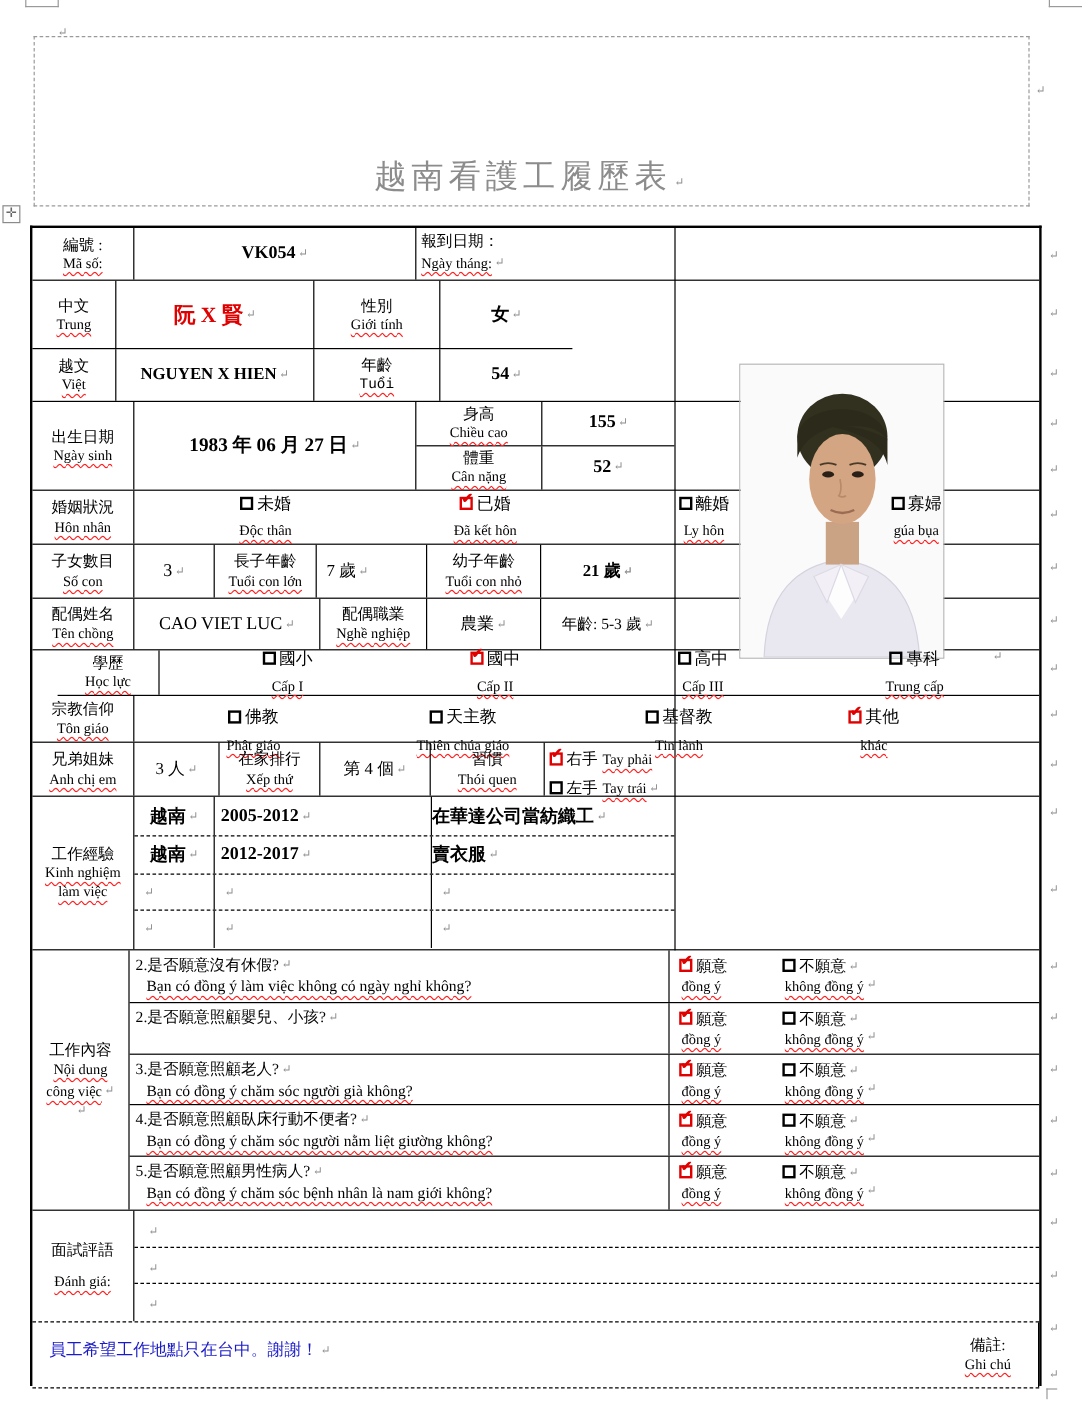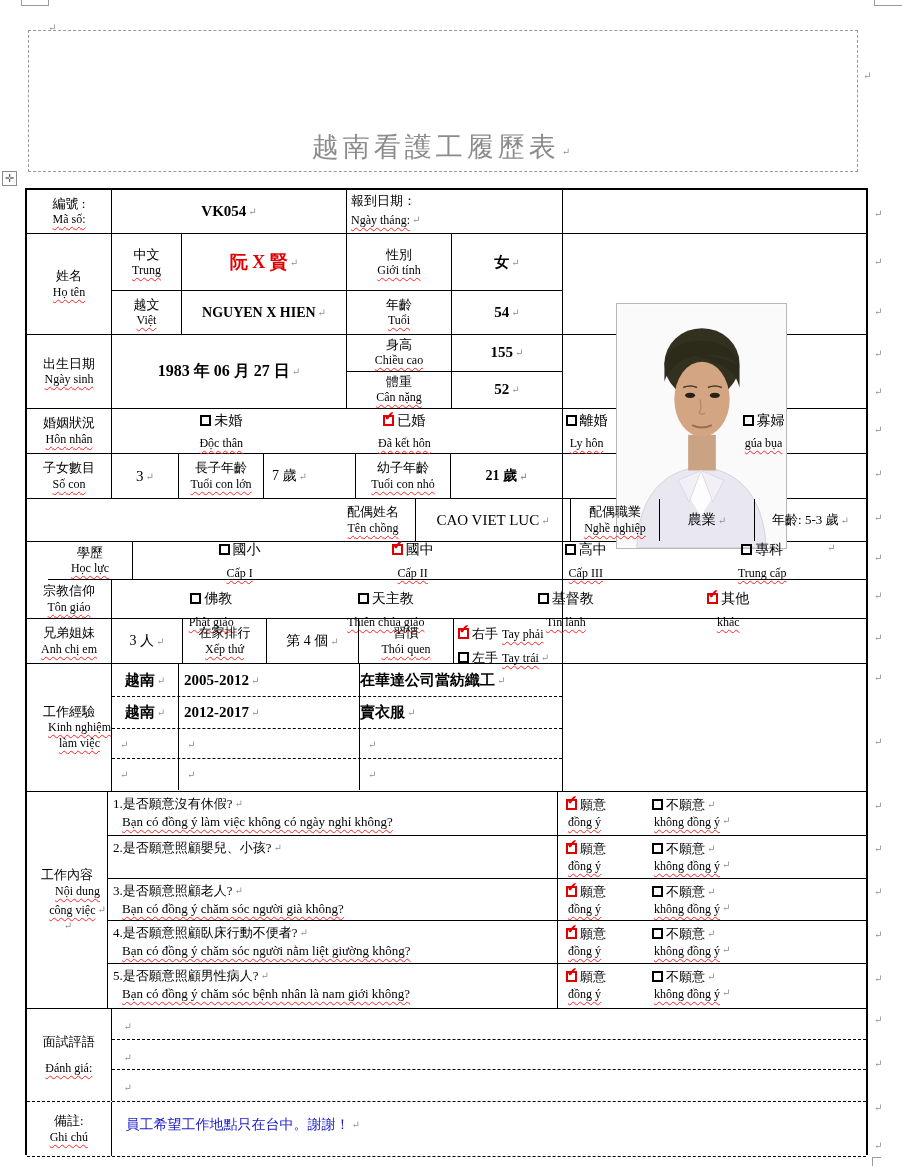--- a/index.html
+++ b/index.html
@@ -32,21 +32,21 @@
   .sec.dash-b { border-bottom:1.5px dashed #000; }
   .c { border-right:1.5px solid #000; position:relative; }
   .c.nb { border-right:none; }
   .lab { width:85px; display:flex; flex-direction:column; align-items:center; justify-content:center;
          text-align:center; line-height:1.25; }
   .zh { font-size:13px; }
   .vnl { font-size:12px; text-decoration:underline wavy #ff2222 1px; text-underline-offset:3px; }
   .val { font-weight:bold; font-size:15px; }
   .cc { display:flex; align-items:center; justify-content:center; text-align:center; }
   .col { display:flex; flex-direction:column; }
-  .row2l { line-height:1.3;padding-left:21px; }
+  .row2l { line-height:1.3; }
 
   
   .cb { display:inline-block; width:11px; height:11px; border:2px solid #000; vertical-align:-1px;
         margin-right:3px; position:relative; }
   .cb.on { border-color:#e00000; }
   .cb .ck { position:absolute; left:-1px; top:-7px; color:#e00000; font-size:12px; font-weight:bold; line-height:1; }
   .opt { display:inline-block; text-align:center; line-height:1.4; }
   .opt .l1 { font-size:14px; white-space:nowrap; }
 
   .optrow { flex:1; display:flex; align-items:center; justify-content:space-around; padding:0 14px 0 20px; }
@@ -118,24 +118,20 @@
         <span class="val">VK054</span>
           <i class="pc">↵</i>
       </div>
       <div class="c nb" style="width:215px; padding:2px 0 0 4px;">
         <div class="zh">報到日期：</div>
         <div><span class="vnl">Ngày tháng:</span><i class="pc">↵</i></div>
       </div>
     </div>
 
     <div class="sec" style="height:101px;">
-      <div class="c lab">
-        <span class="zh">姓名</span>
-        <span class="vnl">Họ tên</span>
-      </div>
       <div class="col" style="width:450px;">
         <div class="sec" style="height:58px; border-bottom:1.5px solid #000;">
           <div class="c lab" style="width:70px;">
             <span class="zh">中文</span>
             <span class="vnl">Trung</span>
           </div>
           <div class="c cc" style="width:165px;">
             <span style="color:#e00000; font-weight:bold; font-size:18px;">阮 X 賢</span>
               <i class="pc">↵</i>
           </div>
@@ -150,21 +146,21 @@
         </div>
         <div class="sec" style="height:43px; border-bottom:none;">
           <div class="c lab" style="width:70px;">
             <span class="zh">越文</span>
             <span class="vnl">Việt</span>
           </div>
           <div class="c cc" style="width:165px;">
             <span class="val" style="font-size:14px;">NGUYEN X HIEN</span>
               <i class="pc">↵</i>
           </div>
-          <div class="c lab" style="width:105px;">
+          <div class="c lab" style="width:105px;font-family:Liberation Mono, monospace;">
             <span class="zh">年齡</span>
             <span class="vnl">Tuổi</span>
           </div>
           <div class="c nb cc" style="width:110px;">
             <span class="val">54</span>
               <i class="pc">↵</i>
           </div>
         </div>
       </div>
     </div>
@@ -235,21 +231,21 @@
       <div class="c lab" style="width:95px;">
         <span class="zh">幼子年齡</span>
         <span class="vnl">Tuổi con nhỏ</span>
       </div>
       <div class="c nb cc" style="width:111px;font-weight:bold;">
         <span style="font-size:14px;">21 歲</span>
           <i class="pc">↵</i>
       </div>
     </div>
 
-    <div class="sec" style="height:43px;justify-content:flex-end;">
+    <div class="sec" style="height:43px;">
       <div class="c lab">
         <span class="zh">配偶姓名</span>
         <span class="vnl">Tên chồng</span>
       </div>
       <div class="c cc" style="width:155px;">
         <span style="font-size:15px;">CAO VIET LUC</span>
           <i class="pc">↵</i>
       </div>
       <div class="c lab" style="width:89px;">
         <span class="zh">配偶職業</span>
@@ -370,21 +366,21 @@
       <div class="c lab">
         <span class="zh">工作內容</span>
         <span class="vnl row2l">Nội dung</span>
         <span class="row2l"><span class="vnl">công việc</span><i class="pc">↵</i></span>
         <i class="pc">↵</i>
       </div>
       <div class="col" style="width:758px;">
 
         <div class="sec" style="height:44px; border-bottom:1.5px solid #000;">
           <div class="c" style="width:450px;">
-            <div class="qzh"><span>1.是否願意沒有休假?</span><i class="pc">↵</i></div>
+            <div class="qzh"><span>2.是否願意沒有休假?</span><i class="pc">↵</i></div>
             <div class="qvn">Bạn có đồng ý làm việc không có ngày nghỉ không?</div>
           </div>
           <div class="c nb" style="width:308px;">
             <div class="ansl1">
                 <span class="yesw"><span class="cb on"><span class="ck">✔</span></span><span>願意</span></span>
                 <span><span class="cb"></span><span>不願意</span><i class="pc">↵</i></span>
               </div>
             <div class="ansl2">
                 <span class="yesw vnl">đồng ý</span>
                 <span class="vnl">không đồng ý</span>
@@ -473,26 +469,26 @@
         <span class="vnl">Đánh giá:</span>
       </div>
       <div class="col" style="width:758px;">
         <div style="height:31px; border-bottom:1.5px dashed #000; padding:8px 0 0 10px;"><i class="pc">↵</i></div>
         <div style="height:31px; border-bottom:1.5px dashed #000; padding:8px 0 0 10px;"><i class="pc">↵</i></div>
         <div style="height:31px; padding:8px 0 0 10px;"><i class="pc">↵</i></div>
       </div>
     </div>
 
     <div class="sec dash-b" style="height:55px; border-bottom:1.5px dashed #000;">
+      <div class="c nb" style="width:758px; border-right:none;">
+        <div class="note-text"><span>員工希望工作地點只在台中。謝謝！</span><i class="pc">↵</i></div>
+      </div>
       <div class="c lab">
         <span class="zh">備註:</span>
         <span class="vnl">Ghi chú</span>
-      </div>
-      <div class="c nb" style="width:758px; border-right:none;">
-        <div class="note-text"><span>員工希望工作地點只在台中。謝謝！</span><i class="pc">↵</i></div>
       </div>
     </div>
 
   </div>
 
   <div class="marks-col" id="marks-col">
       <span class="pc" style="position: absolute; left: 872px; top: 208px;">↵</span>
       <span class="pc" style="position: absolute; left: 872px; top: 256px;">↵</span>
       <span class="pc" style="position: absolute; left: 872px; top: 306px;">↵</span>
       <span class="pc" style="position: absolute; left: 872px; top: 348px;">↵</span>

